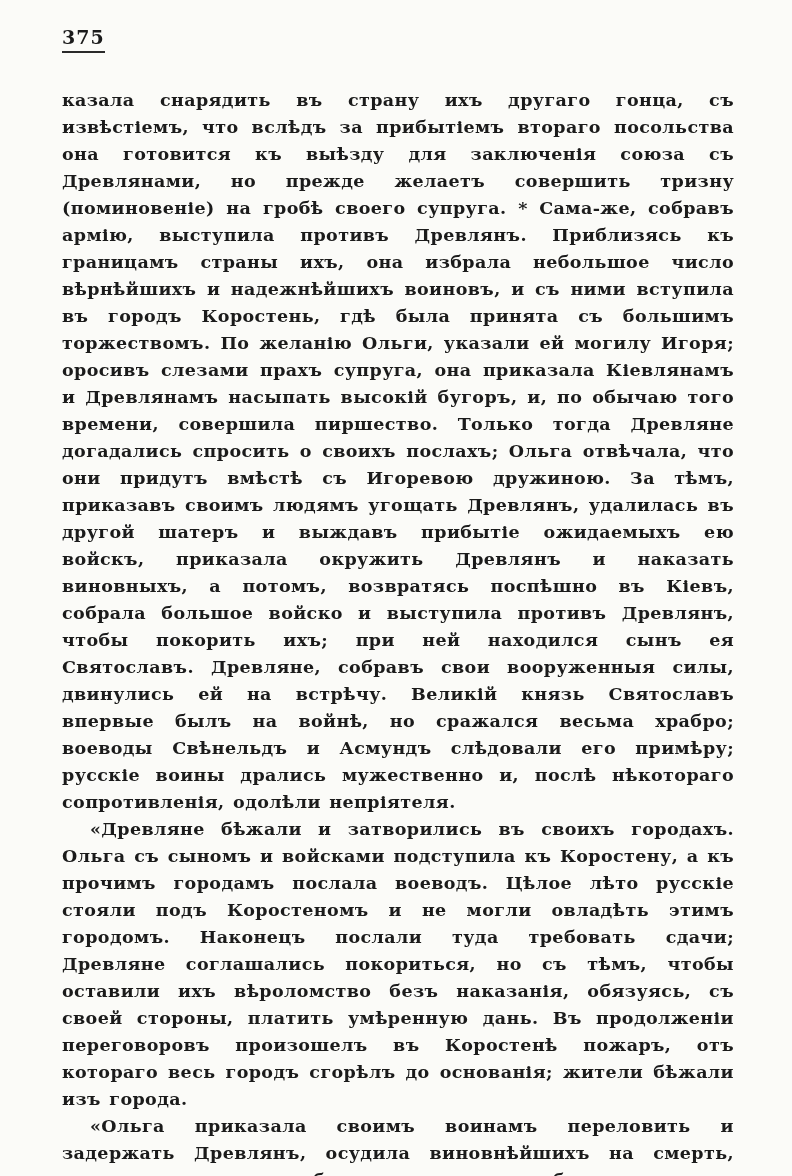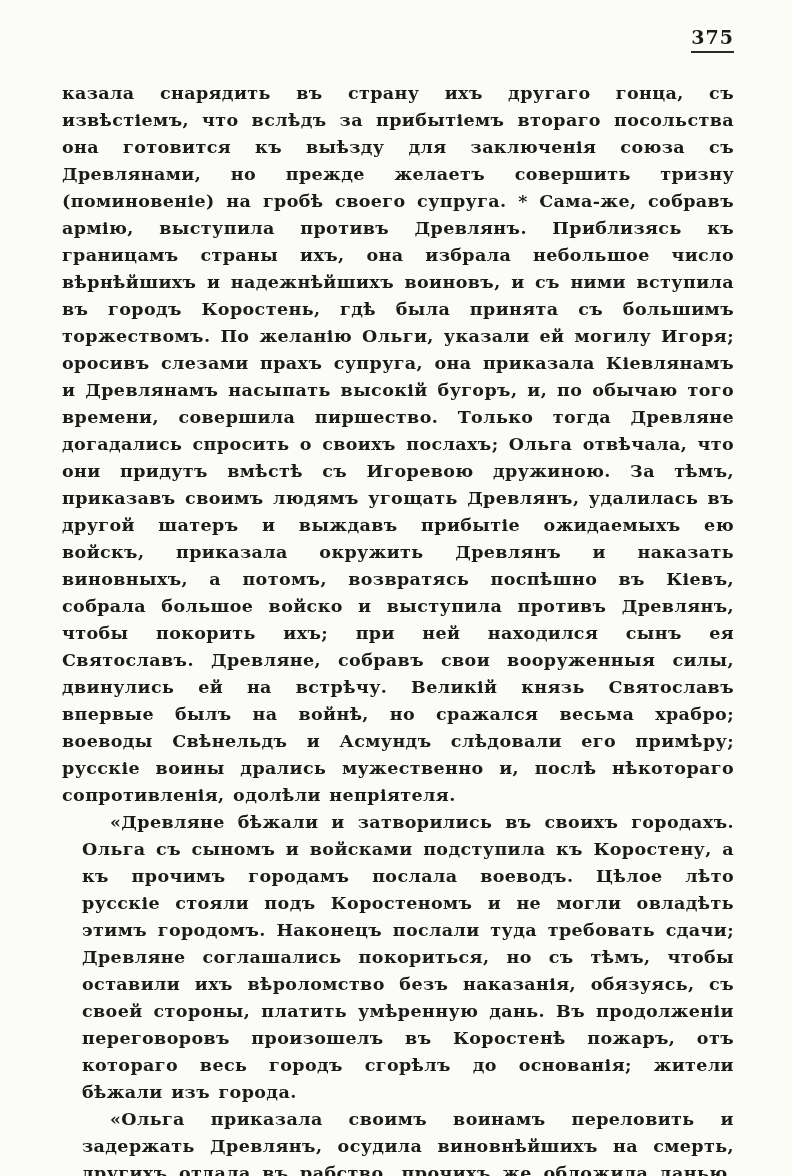--- a/index.html
+++ b/index.html
@@ -15,22 +15,22 @@
     margin: 0 auto;
     background: #fbfbf8;
     box-sizing: border-box;
     padding: 26px 58px 0 62px;
     display: flex;
     flex-direction: column;
     color: #1b1b1b;
     overflow: hidden;
   }
   .page-header {
-    text-align: right;
-    margin-bottom: 27px;
+    text-align: left;
+    margin-bottom: 34px;
   }
   .page-number {
     display: inline-block;
     font-size: 19px;
     font-weight: 700;
     letter-spacing: 1px;
     padding-bottom: 3px;
     border-bottom: 2px solid #2a2a2a;
   }
   .body-text {
@@ -39,21 +39,20 @@
     font-weight: 600;
     text-align: justify;
     letter-spacing: 0.4px;
     word-spacing: 2px;
   }
   .para {
     margin: 0;
   }
   .para.indent {
     text-indent: 28px;
-    margin-left: 20px;
   }
 </style>
 </head>
 <body>
 
 <div class="page">
 
   <header class="page-header">
     <div class="page-number">375</div>
   </header>

